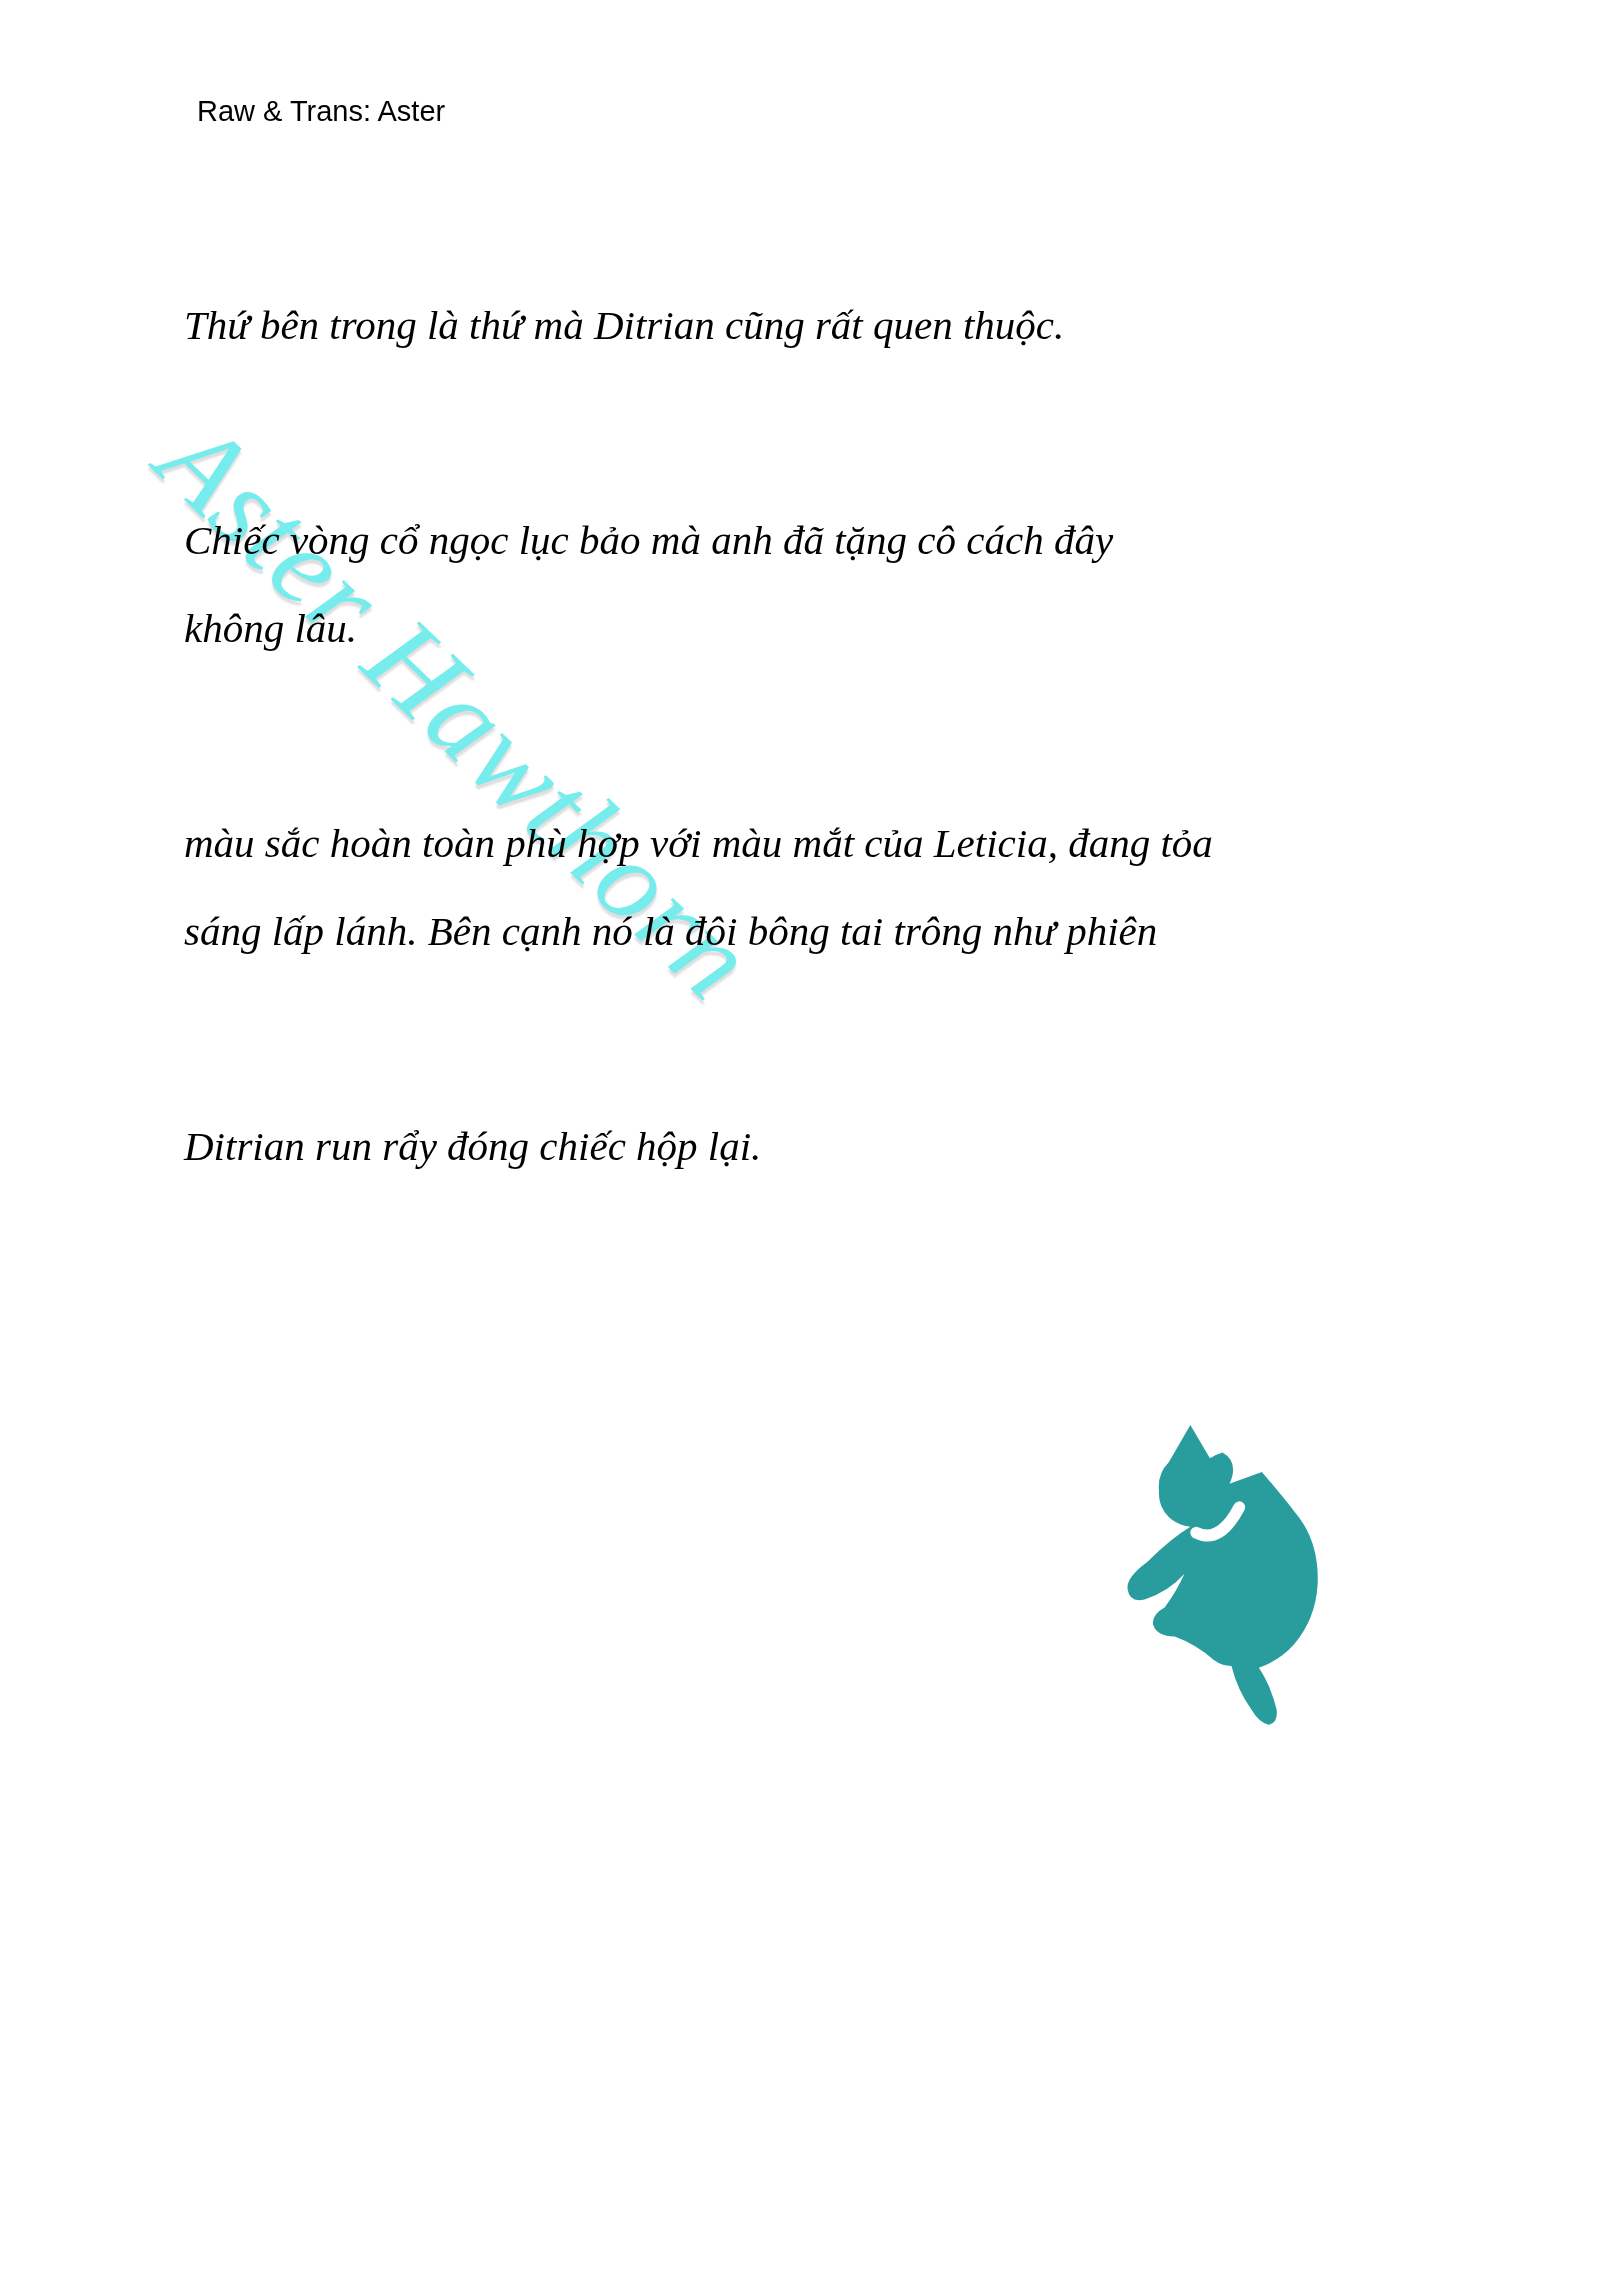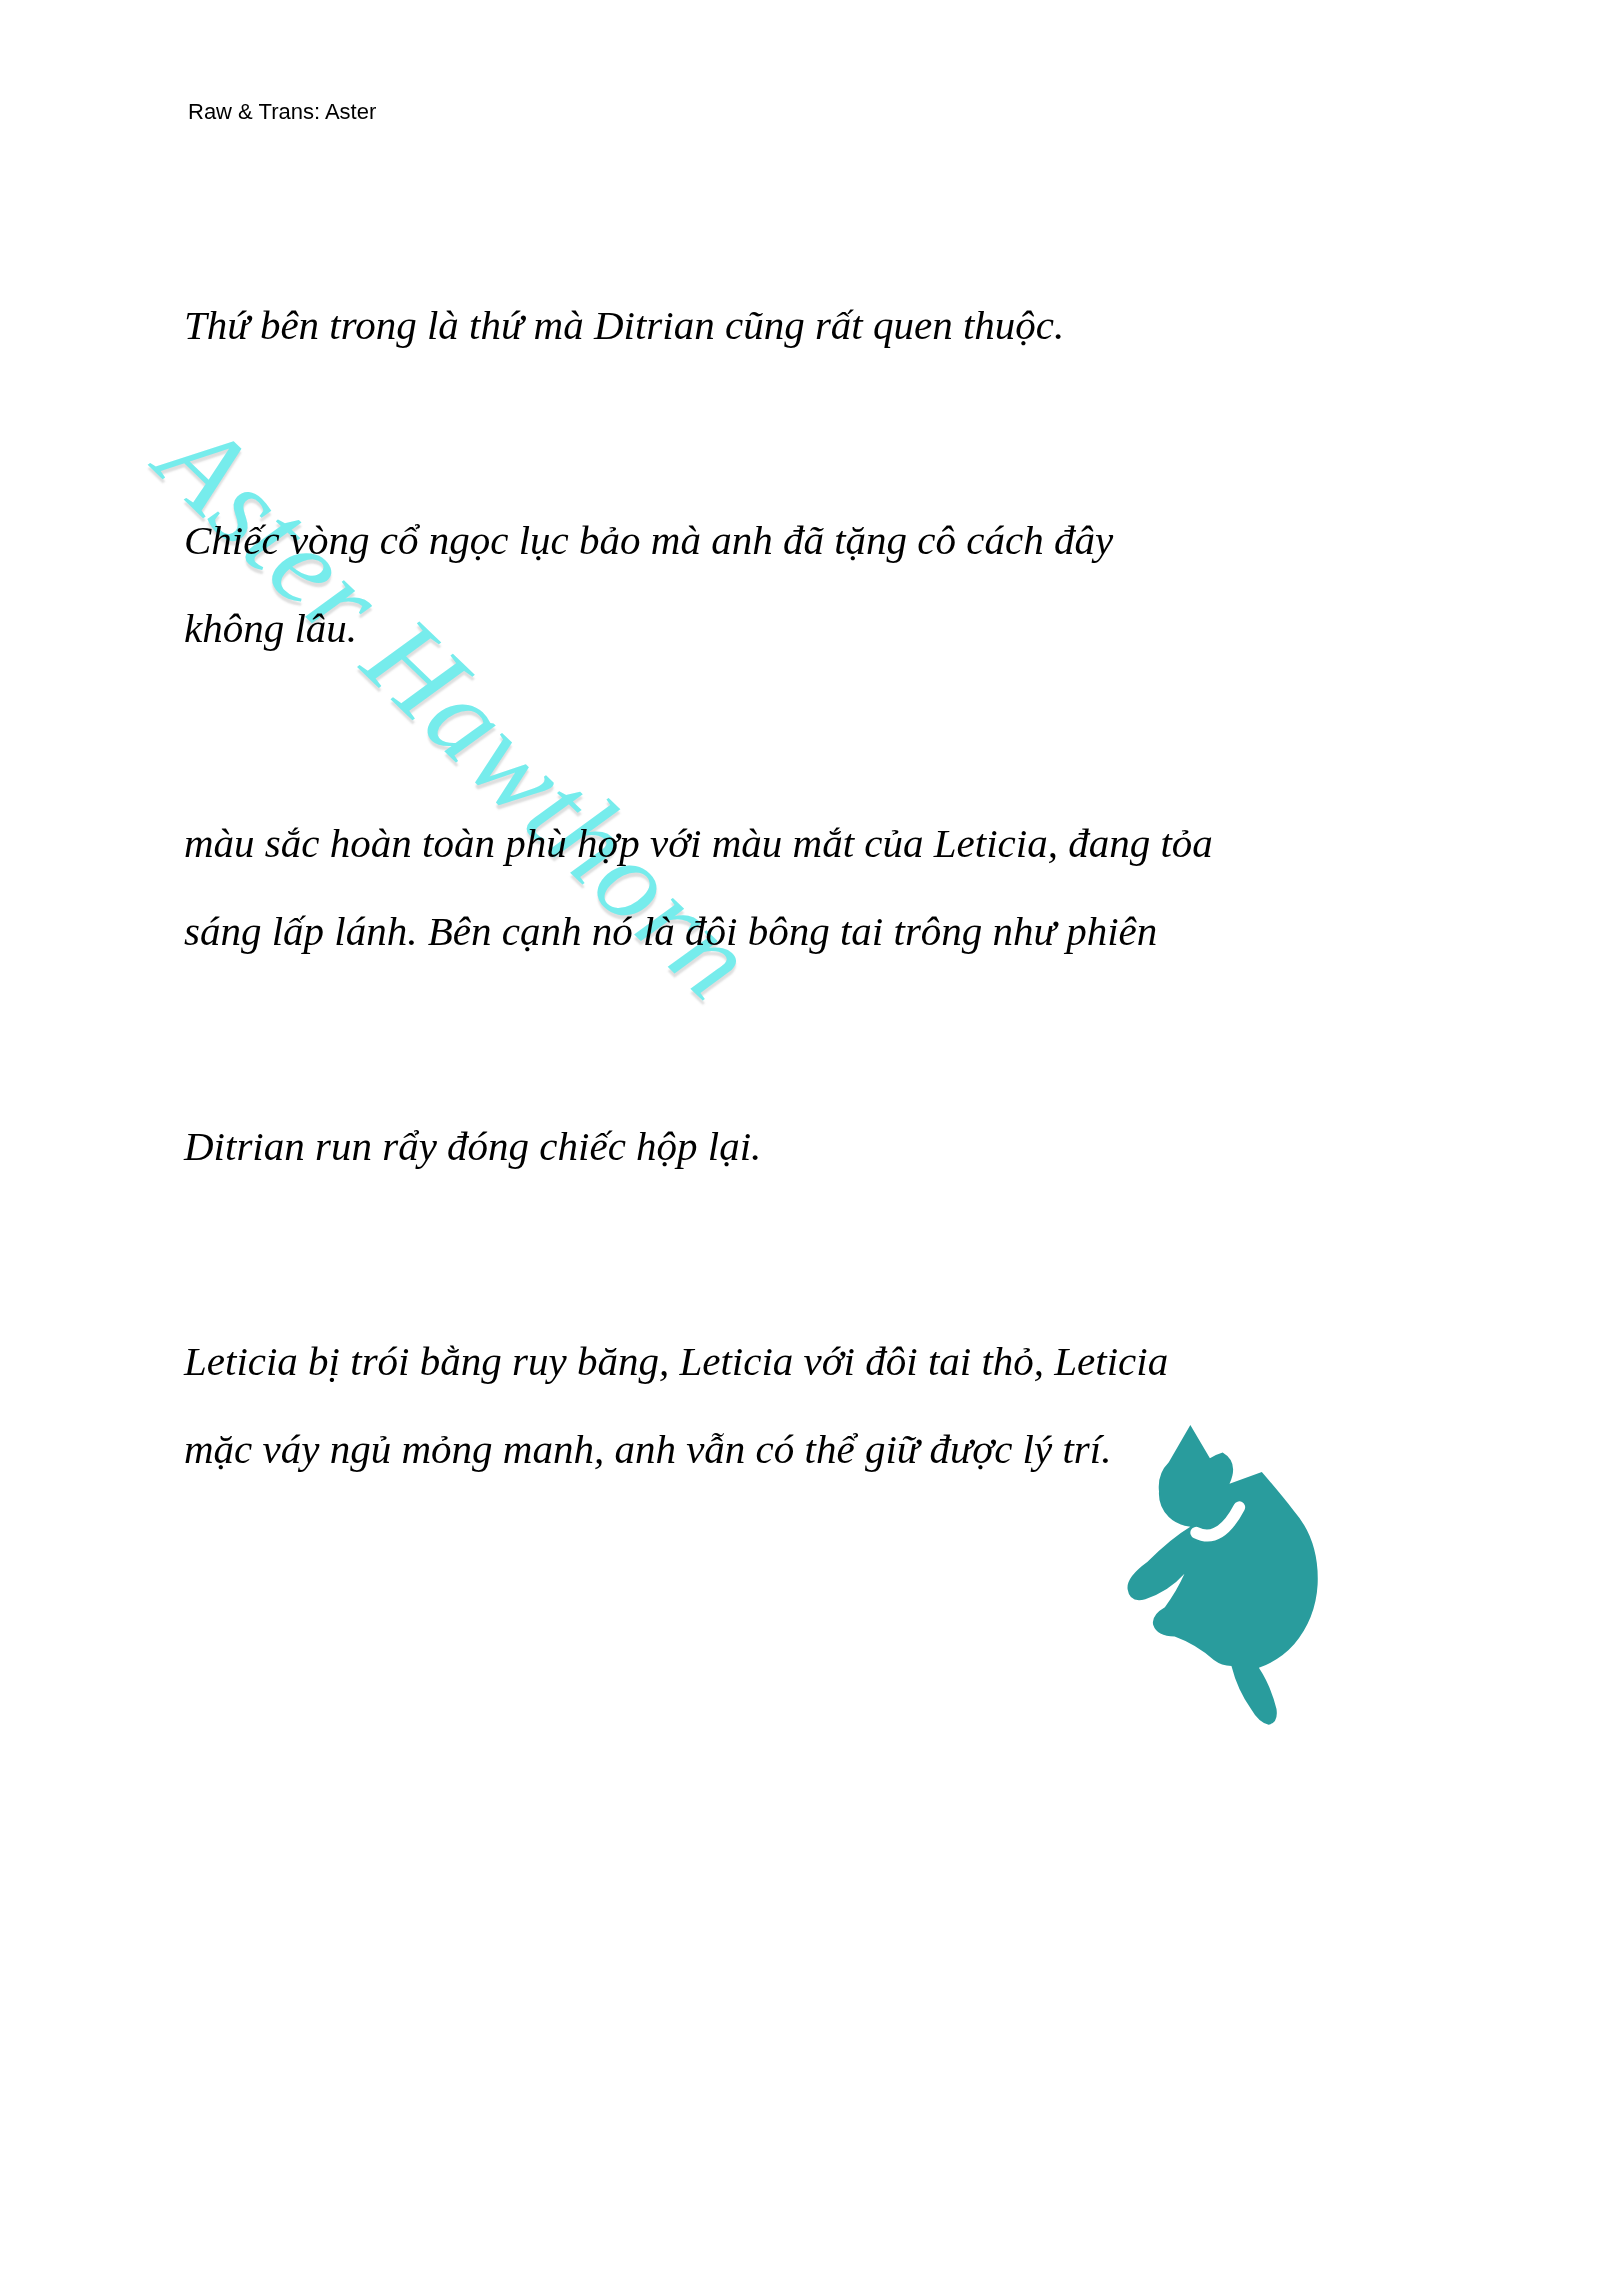--- a/index.html
+++ b/index.html
@@ -9,24 +9,24 @@
     width: 1621px;
     height: 2293px;
     background: #ffffff;
     overflow: hidden;
     font-family: "Liberation Serif", serif;
     color: #000000;
   }
 
   .header-credit {
     position: absolute;
-    left: 188px;
+    left: 197px;
     top: 94px;
     font-family: "Liberation Sans", sans-serif;
-    font-size: 22px;
+    font-size: 29px;
     line-height: 35px;
     color: #000000;
     z-index: 2;
     white-space: nowrap;
   }
 
   .watermark {
     position: absolute;
     left: 179px;
     top: 375px;
@@ -98,24 +98,20 @@
       <div class="line">sáng lấp lánh. Bên cạnh nó là đôi bông tai trông như phiên</div>
     </div>
 
     <div class="para">
     </div>
 
     <div class="para">
       <div class="line">Ditrian run rẩy đóng chiếc hộp lại.</div>
     </div>
 
-    <div class="para">
-      <div class="line">Leticia bị trói bằng ruy băng, Leticia với đôi tai thỏ, Leticia</div>
-      <div class="line">mặc váy ngủ mỏng manh, anh vẫn có thể giữ được lý trí.</div>
-    </div>
 
   </div>
 
   <svg class="cat" viewBox="0 0 240 360" xmlns="http://www.w3.org/2000/svg" aria-hidden="true">
     <path d="M80,12
          L58,50
          Q46,62 48,80
          Q47,95 58,106
          Q66,114 80,116
          Q60,128 36,152

